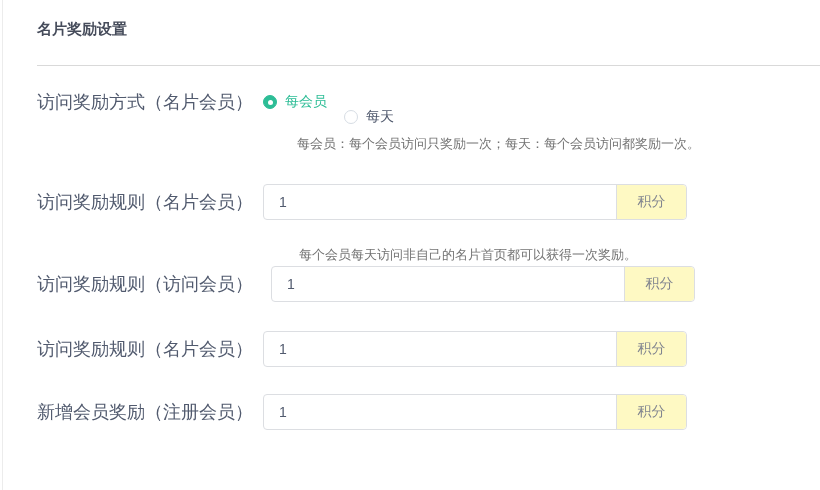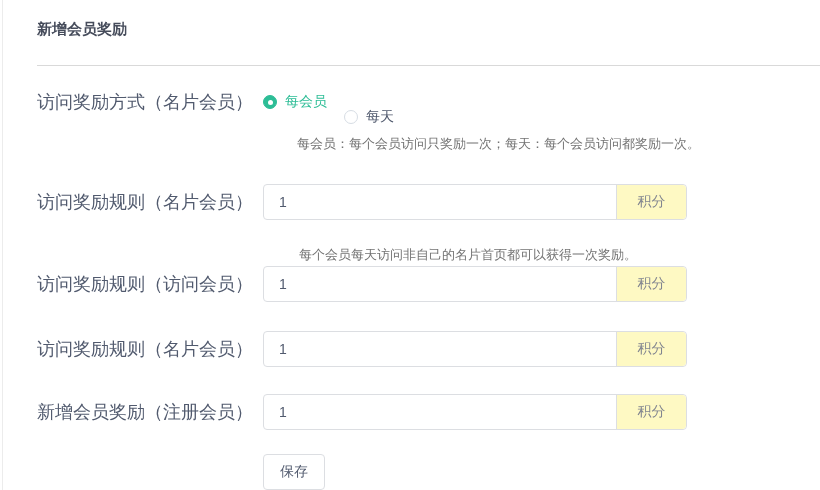--- a/index.html
+++ b/index.html
@@ -47,38 +47,38 @@
     min-width: 0;
   }
   .input-addon {
     width: 70px; flex: none;
     background: #fef9c3; border-left: 1px solid #dcdee2;
     border-radius: 0 4px 4px 0;
     display: flex; align-items: center; justify-content: center;
     font-size: 14px; color: #80848f;
   }
   .row-input-1 { margin-top: 32px; }
-  .row-input-2 { margin-top: 3px; }
+  .row-input-2 { margin-top: 3px; gap: 8px; }
   .row-input-3 { margin-top: 29px; }
   .row-input-4 { margin-top: 27px; }
 
   .save-row { margin-top: 24px; margin-left: 226px; }
   .save-button {
     min-width: 56px; height: 36px; padding: 0 16px;
     background: #fff; border: 1px solid #dcdee2; border-radius: 4px;
     font-size: 14px; color: #515a6e; cursor: pointer;
     font-family: "Liberation Sans", "DejaVu Sans", sans-serif;
   }
 </style>
 </head>
 <body>
 
 <div class="panel">
 
-  <div class="page-title">新增会员奖励</div>
+  <div class="page-title">名片奖励设置</div>
   <div class="divider"></div>
 
   <div class="form-row row-radios">
     <div class="form-label">访问奖励方式（名片会员）</div>
     <div class="radio-group">
       <div class="radio-item selected">
         <span class="radio-circle">
             <span class="radio-dot"></span>
           </span>
         <span class="radio-label">每会员</span>
@@ -118,17 +118,14 @@
   </div>
 
   <div class="form-row row-input-4">
     <div class="form-label">新增会员奖励（注册会员）</div>
     <div class="input-group">
       <input type="text" value="1" style="">
       <div class="input-addon">积分</div>
     </div>
   </div>
 
-  <div class="save-row">
-    <button class="save-button">保存</button>
-  </div>
 
 </div>
 
 </body></html>

